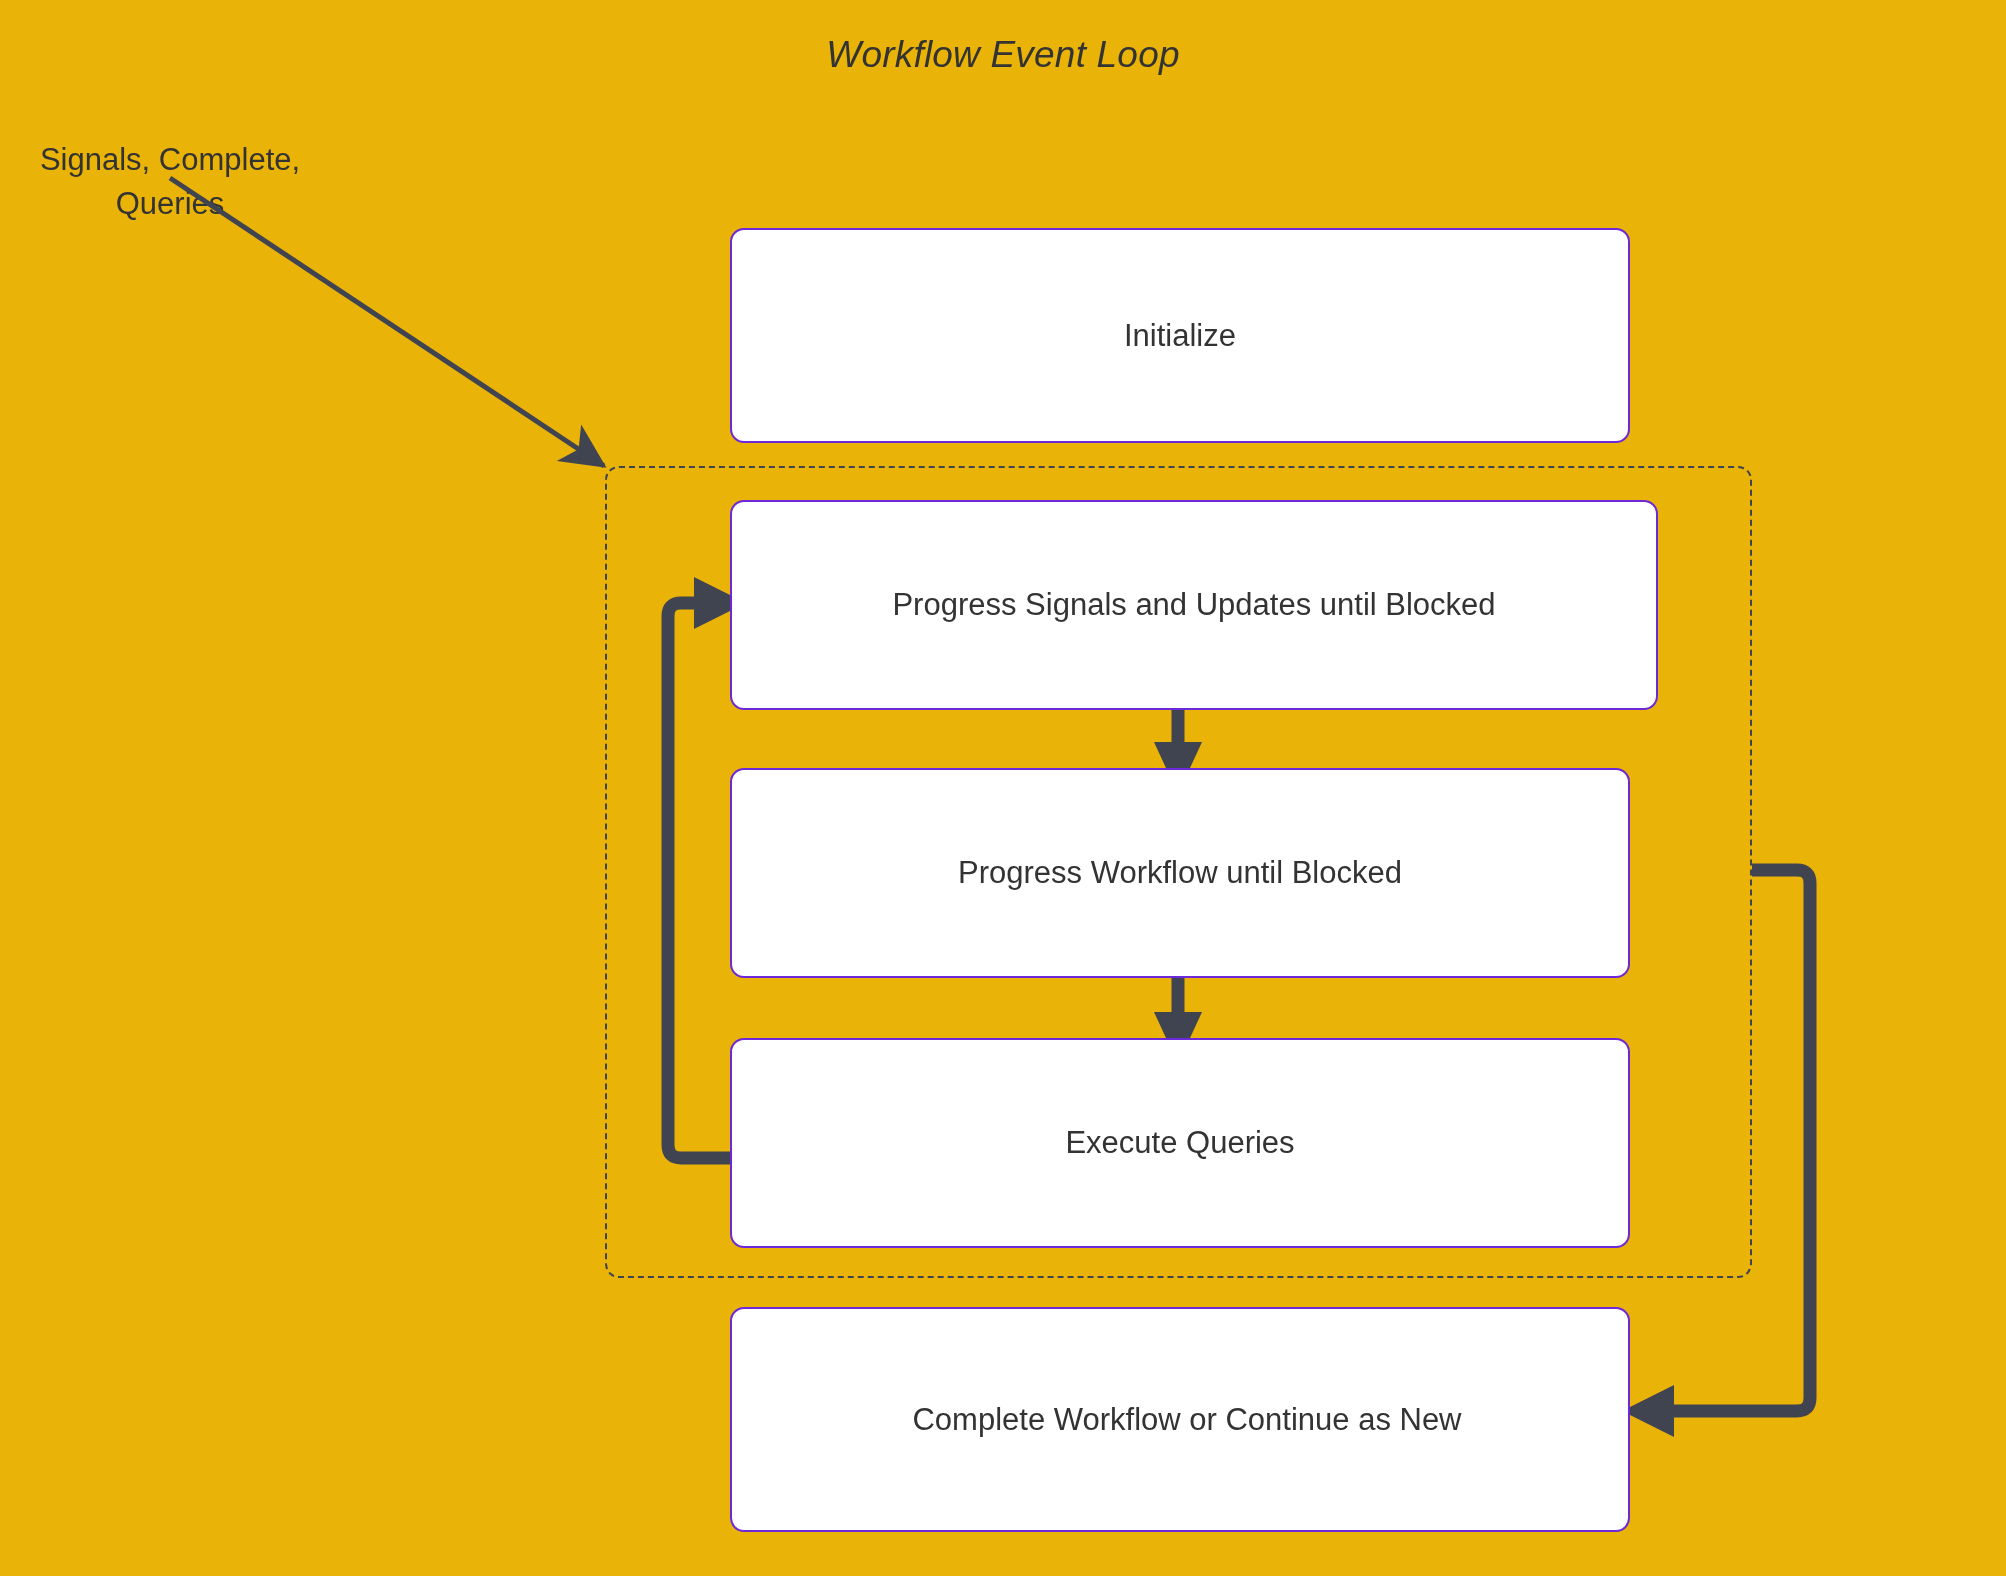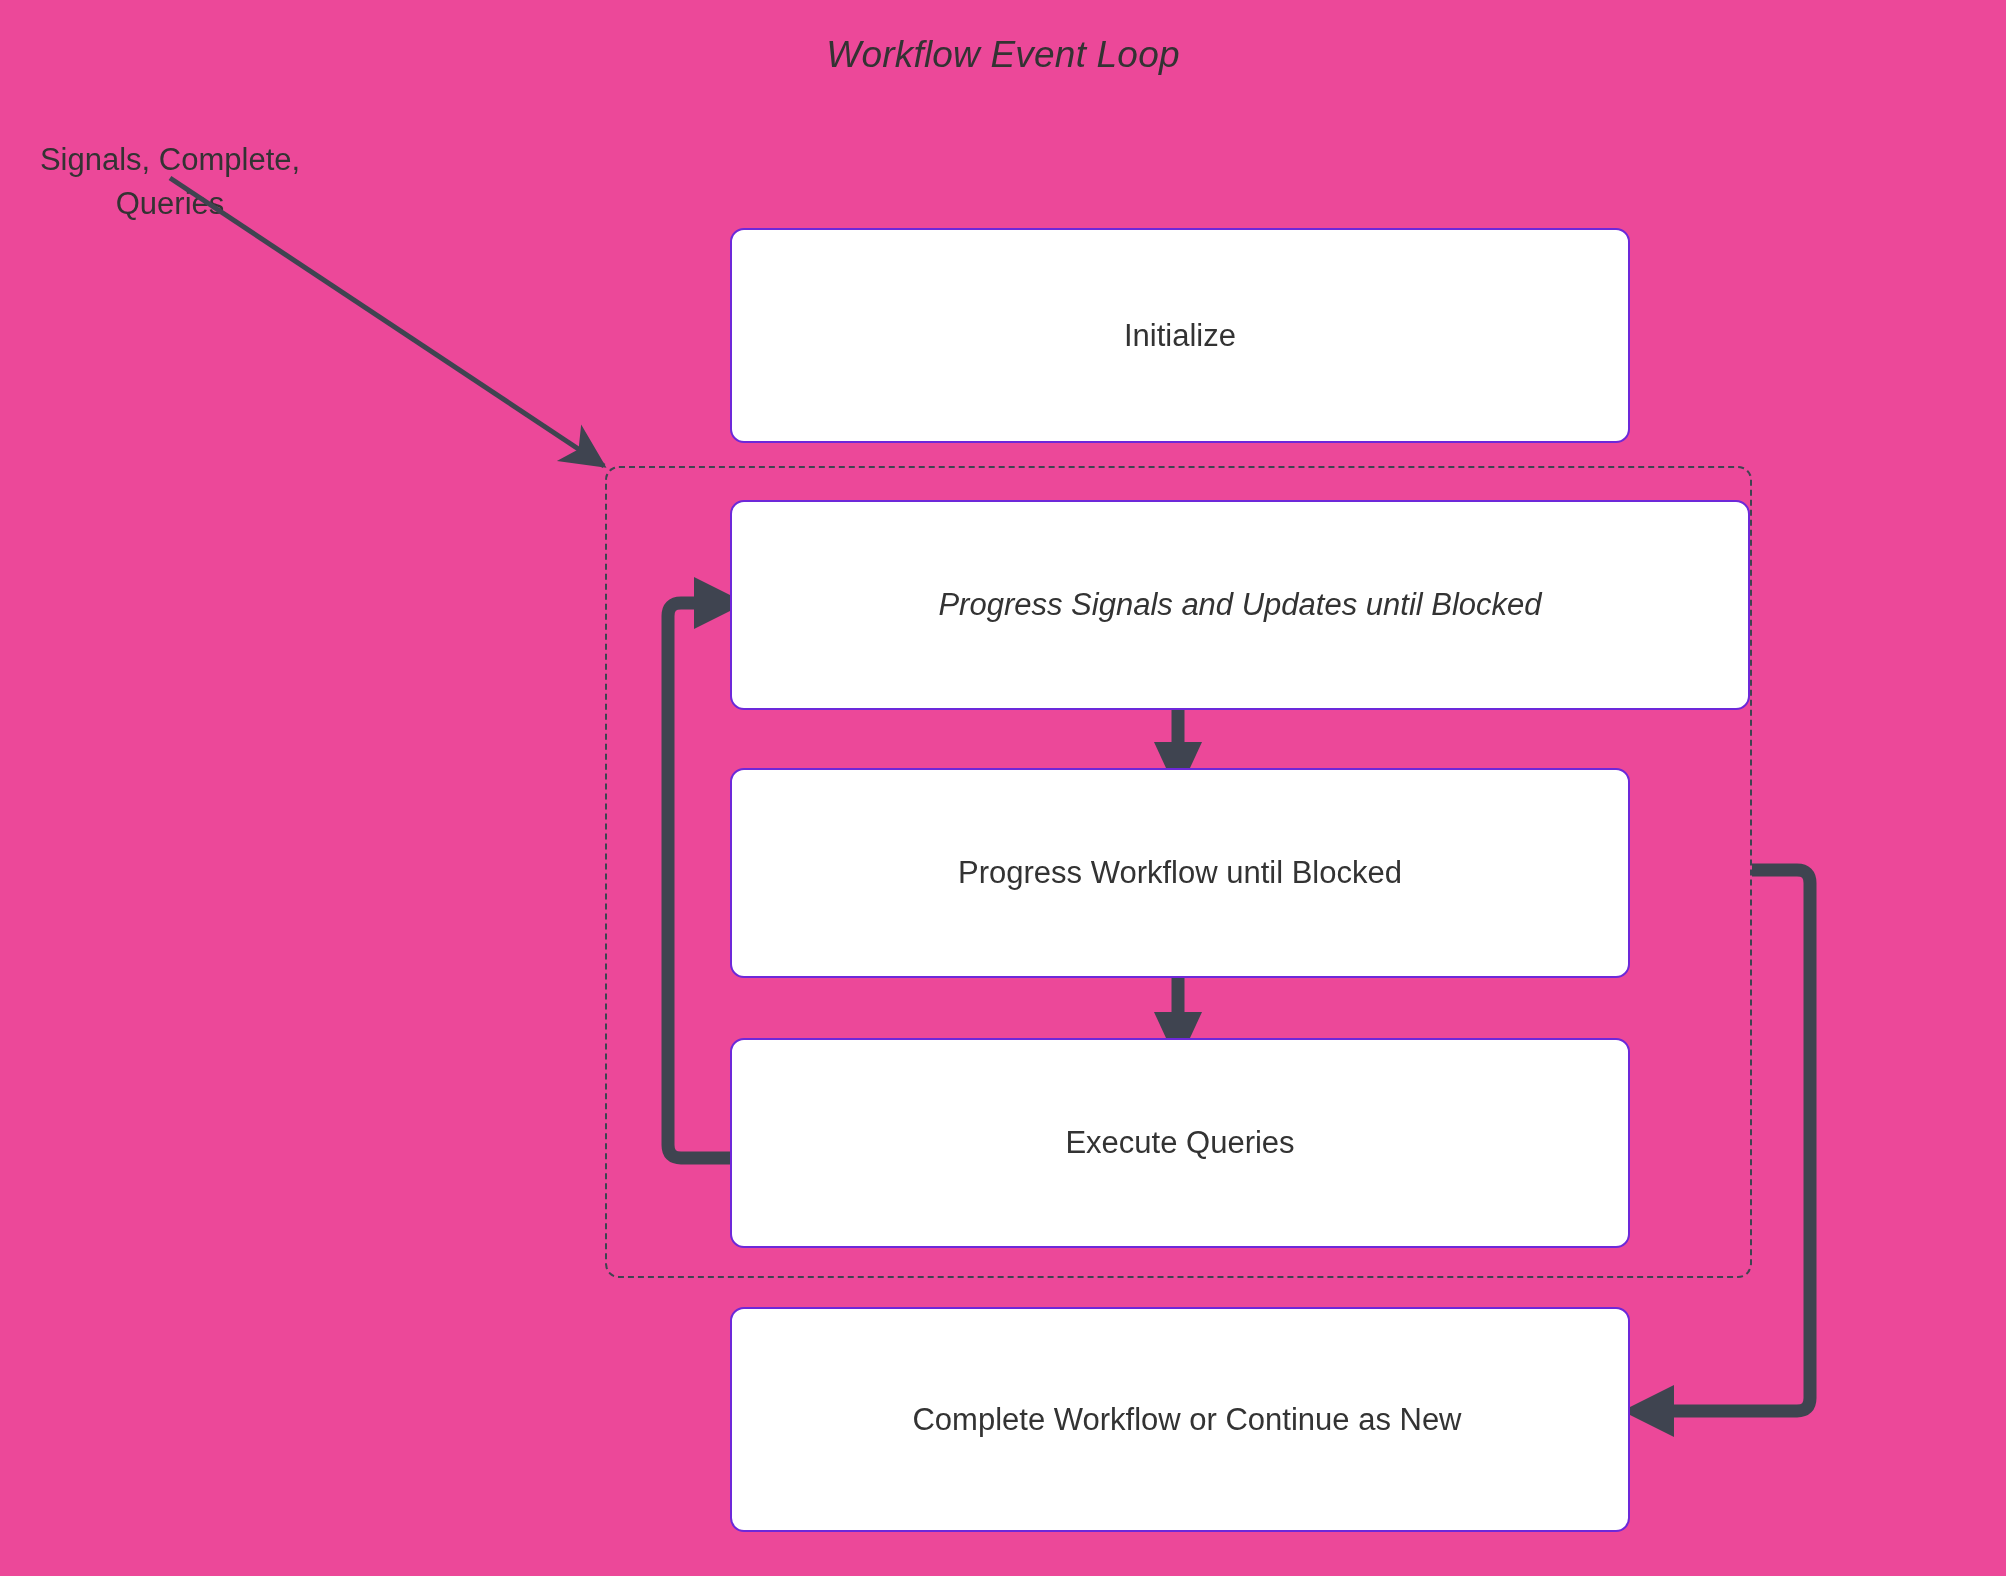--- a/index.html
+++ b/index.html
@@ -8,21 +8,21 @@
     background: #ffffff;
   }
   body {
     font-family: "Liberation Sans", sans-serif;
     color: #333333;
   }
   #canvas {
     position: relative;
     width: 2006px;
     height: 1576px;
-    background: #ec4899;
+    background: #eab308;
     overflow: hidden;
   }
   #edges {
     position: absolute;
     left: 0;
     top: 0;
     width: 2006px;
     height: 1576px;
     pointer-events: none;
   }
@@ -66,21 +66,21 @@
     border-radius: 14px;
     background: #ffffff;
     display: flex;
     align-items: center;
     justify-content: center;
     font-size: 31px;
     color: #333333;
     text-align: center;
   }
   #node-initialize { left: 730px; top: 228px; width: 900px; height: 215px; }
-  #node-progress-signals { left: 730px; top: 500px; width: 1020px; height: 210px; font-style: italic; }
+  #node-progress-signals { left: 730px; top: 500px; width: 928px; height: 210px; }
   #node-progress-workflow { left: 730px; top: 768px; width: 900px; height: 210px; }
   #node-execute-queries { left: 730px; top: 1038px; width: 900px; height: 210px; }
   #node-complete { left: 730px; top: 1307px; width: 900px; height: 225px; padding-left: 14px; }
 </style>
 </head>
 <body>
 
 <div id="canvas">
 
   <div class="diagram-title">Workflow Event Loop</div>

